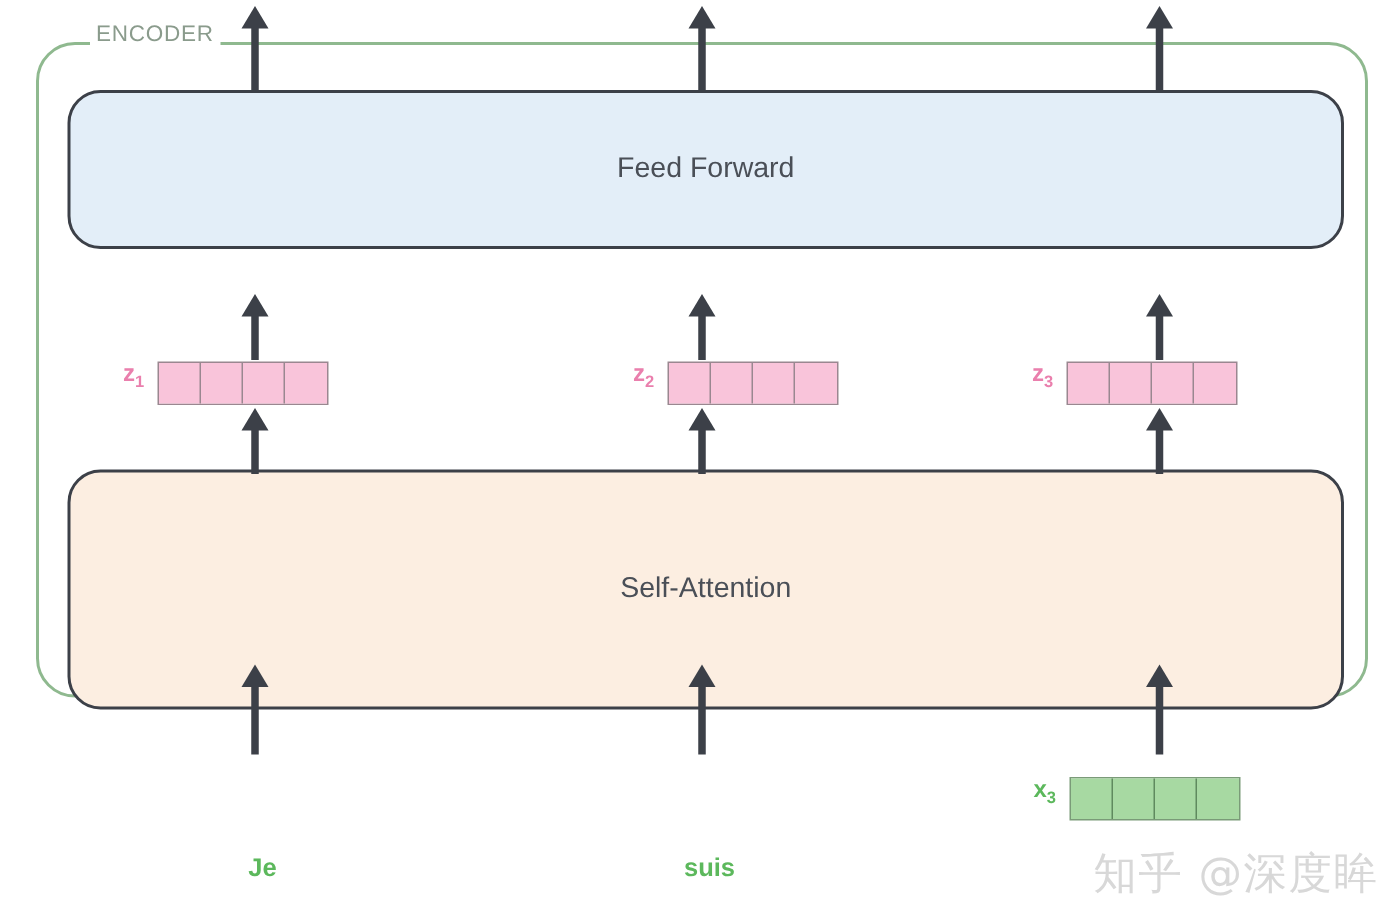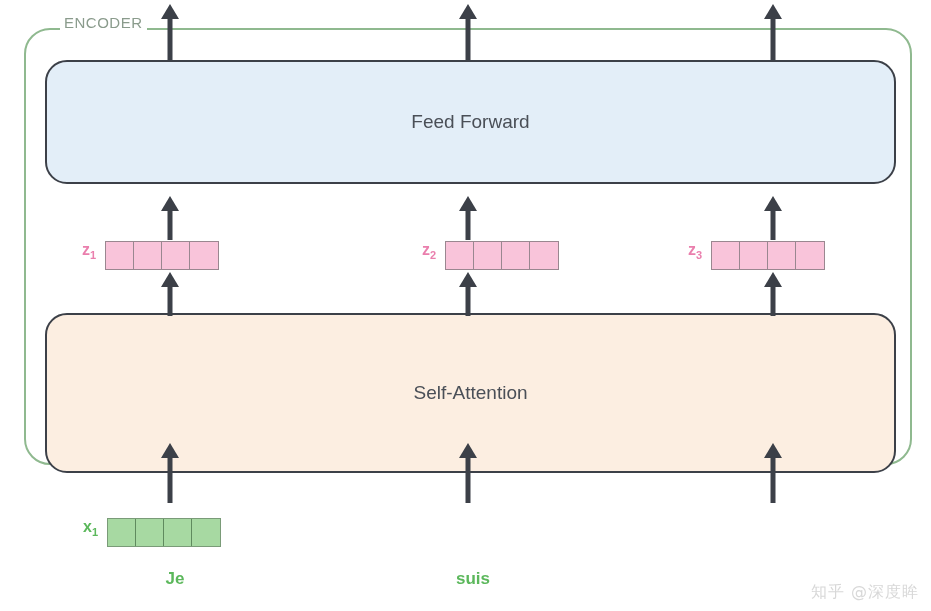--- a/index.html
+++ b/index.html
@@ -55,21 +55,21 @@
   }
   .layer-box .layer-title {
     font-size: 19px;
     color: #4a4f57;
     font-family: "Liberation Sans", sans-serif;
   }
   #ff-box {
     left: 45px;
     top: 60px;
     width: 851px;
-    height: 124px;
+    height: 106px;
     background: #e3eef8;
   }
   #sa-box {
     left: 45px;
     top: 313px;
     width: 851px;
     height: 160px;
     background: #fceee1;
   }
 
@@ -146,21 +146,21 @@
     border-left: 9px solid transparent;
     border-right: 9px solid transparent;
     border-bottom: 15px solid #3c4048;
   }
 
   
   .watermark {
     position: absolute;
     right: 12px;
     bottom: 8px;
-    font-size: 16px;
+    font-size: 29px;
     color: #d8d8d8;
     font-family: "DejaVu Sans", sans-serif;
     letter-spacing: 1px;
     z-index: 7;
     white-space: nowrap;
     pointer-events: none;
   }
 </style>
 </head>
 <body>
@@ -253,30 +253,30 @@
   </div>
   <div class="arrow" style="left:457px; top:443px; width:22px; height:60px;">
     <div class="head"></div>
     <div class="shaft" style="height:50px;"></div>
   </div>
   <div class="arrow" style="left:762px; top:443px; width:22px; height:60px;">
     <div class="head"></div>
     <div class="shaft" style="height:50px;"></div>
   </div>
 
-  <div class="vec green" style="left:83px; top:518px;">
-    <span class="vec-label"><span>x</span><sub>1</sub></span>
-    <span class="vec-cells">
-      <span class="cell"></span>
-      <span class="cell"></span>
-      <span class="cell"></span>
-      <span class="cell"></span>
-    </span>
-  </div>
-
-
+
+
+  <div class="vec green" style="left:689px; top:518px;">
+    <span class="vec-label"><span>x</span><sub>3</sub></span>
+    <span class="vec-cells">
+      <span class="cell"></span>
+      <span class="cell"></span>
+      <span class="cell"></span>
+      <span class="cell"></span>
+    </span>
+  </div>
 
   <div class="word" style="left:120px; top:569px; width:110px;">Je</div>
   <div class="word" style="left:418px; top:569px; width:110px;">suis</div>
 
   <div class="watermark">知乎 @深度眸</div>
 
 </div>
 
 </body></html>

